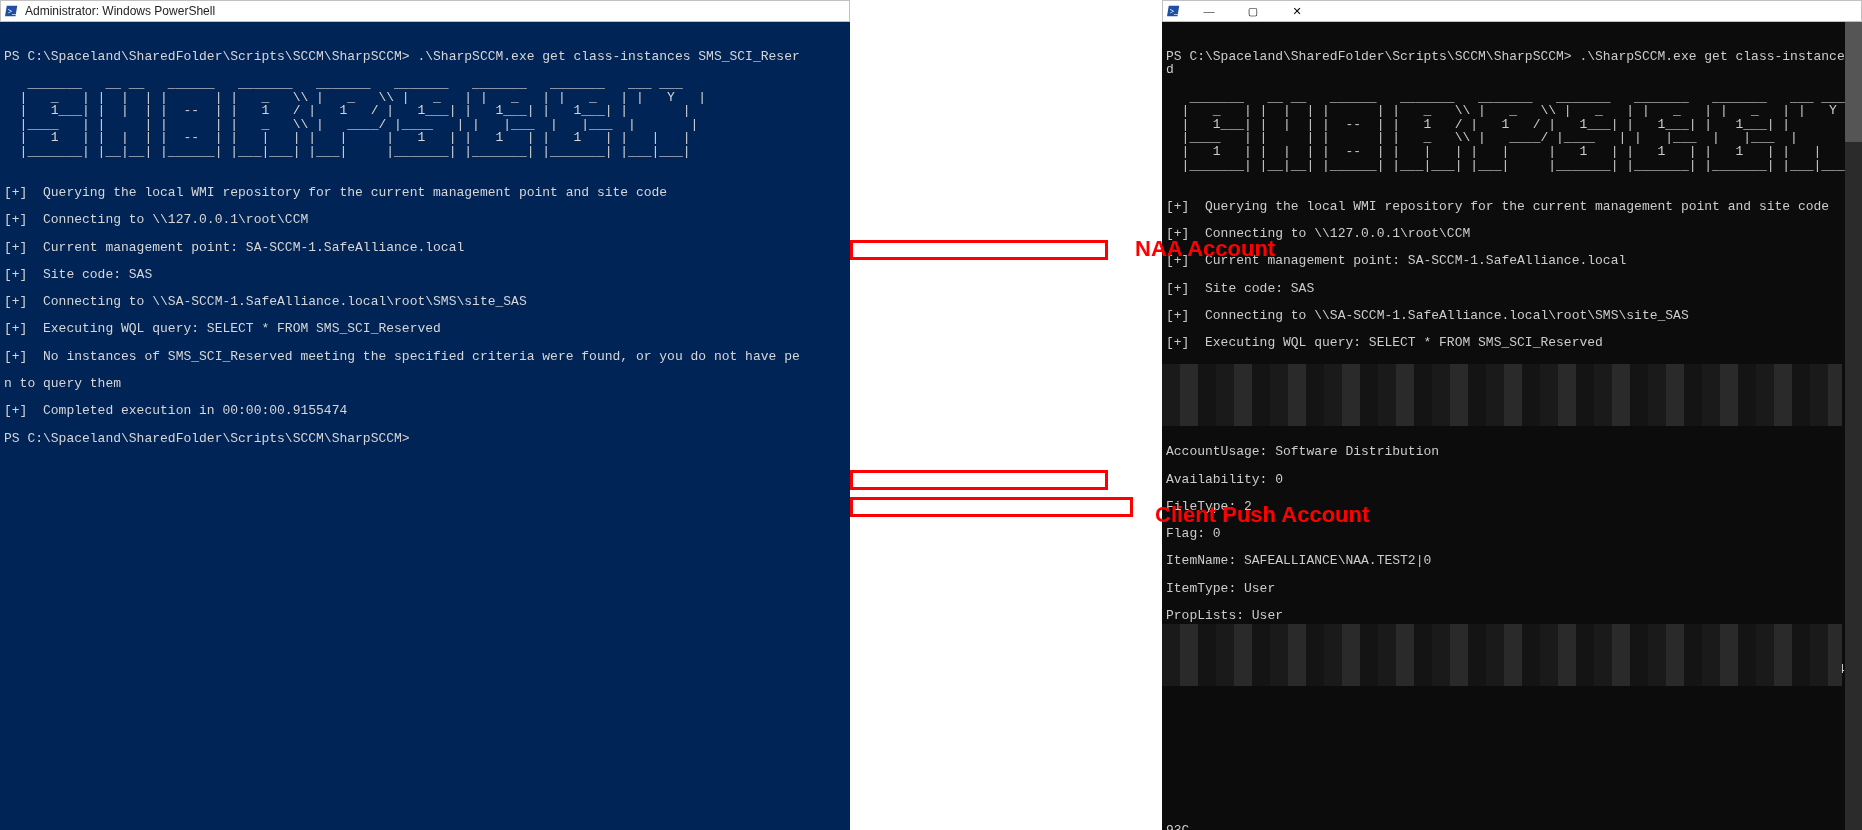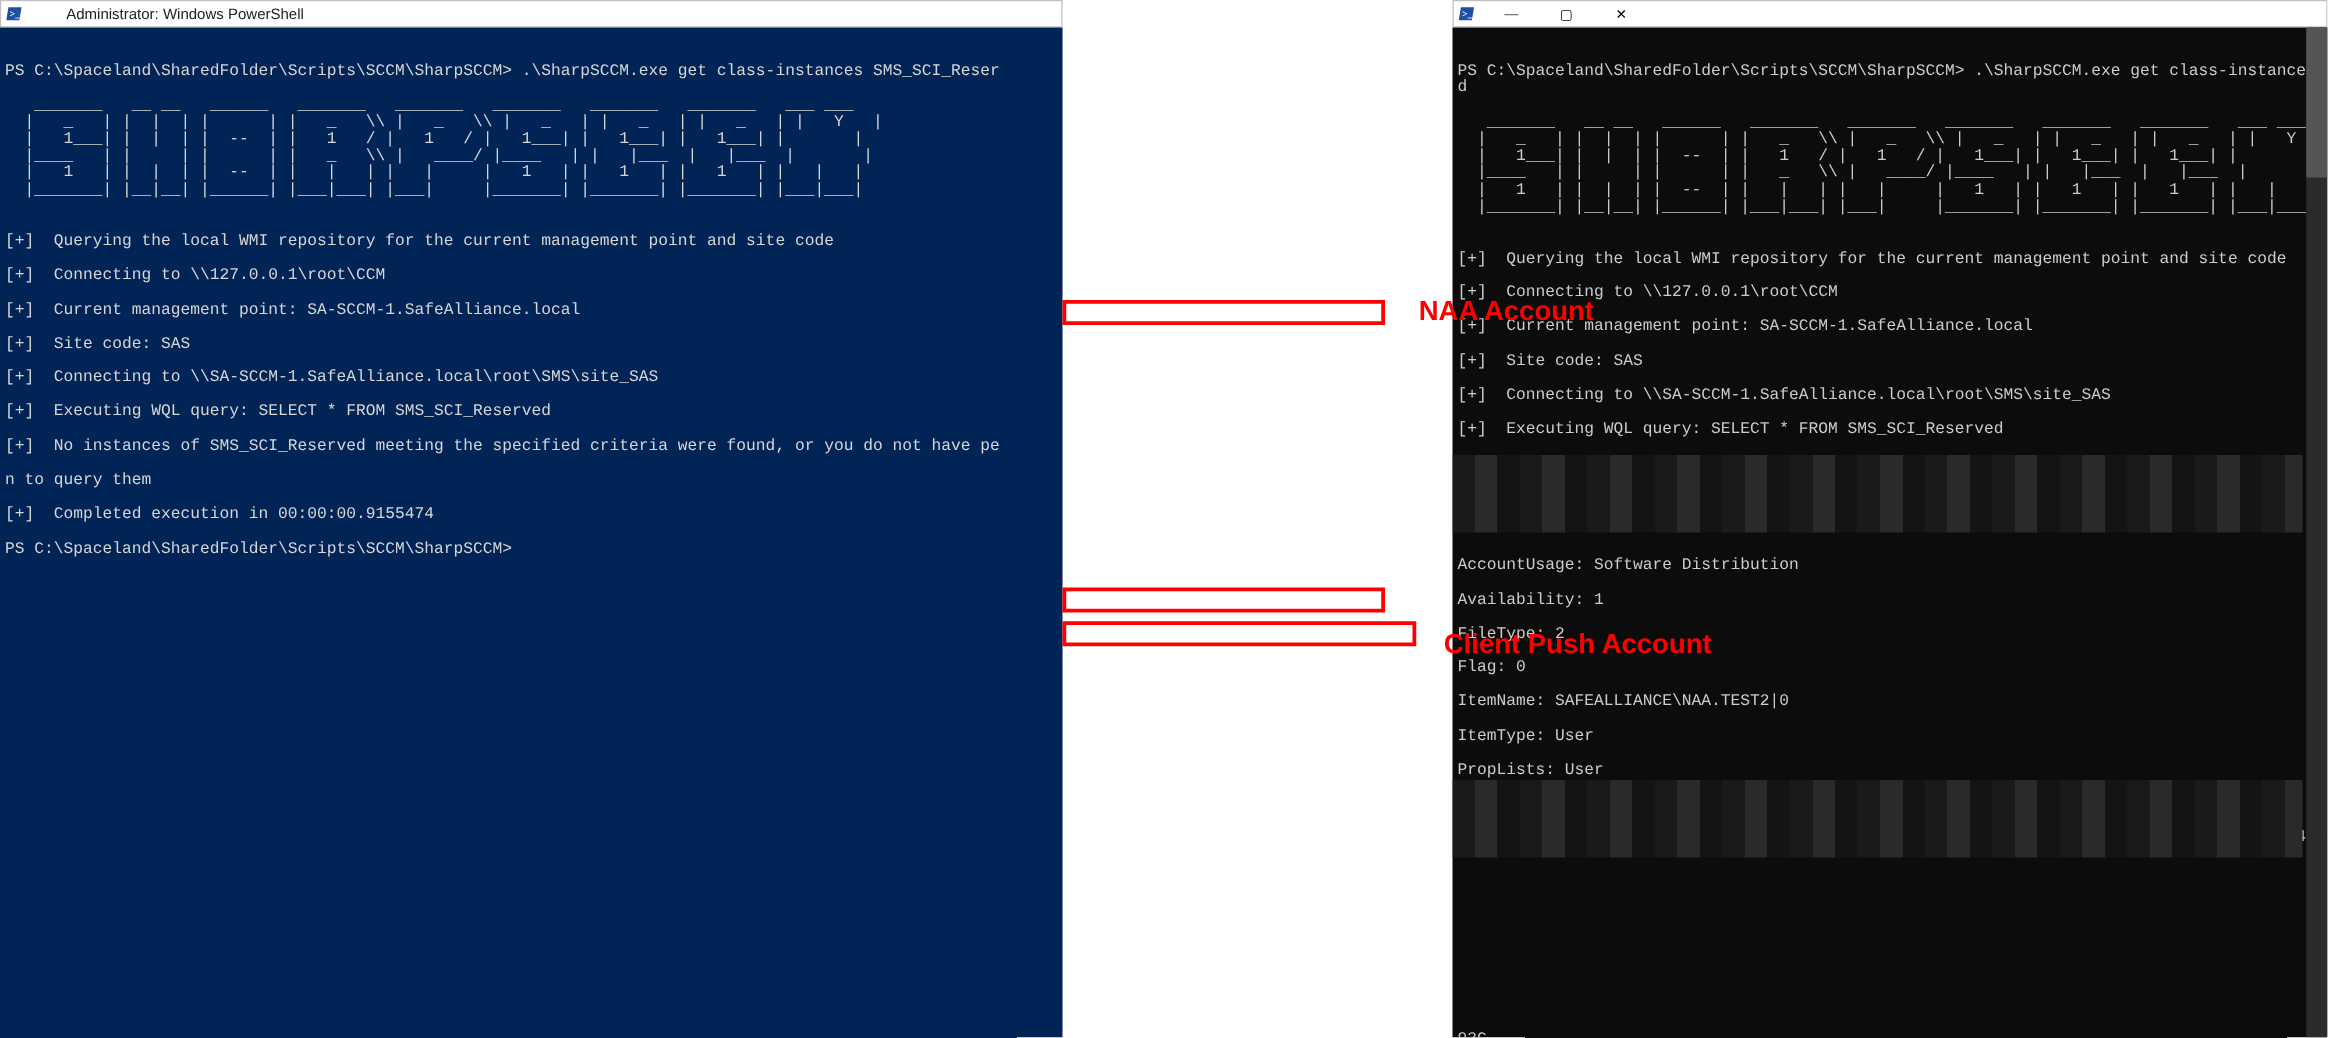--- a/index.html
+++ b/index.html
@@ -13,21 +13,21 @@
     background:#fff;
     position:relative;
   }
   
   .pane            { position:absolute; top:0; height:830px; }
   .pane.left       { left:0;  width:850px; }
   .pane.right      { right:0; width:700px; }
   .titlebar        { height:22px; background:#fff; border:1px solid #c1c1c1;
                      display:flex; align-items:center; padding:0 4px; }
   .titlebar .icon  { width:14px; height:14px; margin-right:6px; }
-  .titlebar .title { flex:1; font:12px "Segoe UI",Arial,sans-serif; color:#222;margin-left:28px; }
+  .titlebar .title { flex:1; font:12px "Segoe UI",Arial,sans-serif; color:#222; }
   .win-btn         { width:44px; height:20px; display:flex; align-items:center;
                      justify-content:center; font:11px "Segoe UI"; }
   .term            { width:100%; height:calc(100% - 22px); padding:14px 4px;
                      white-space:pre; overflow:hidden; position:relative; }
   .left  .term     { background:#012456; color:#d6d6d6; }
   .right .term     { background:#0c0c0c; color:#ccc; }
   .ascii           { color:#d6d6d6; }
   .right .ascii    { color:#ccc; }
 
   
@@ -133,21 +133,21 @@
 <span data-bind="right.body_block1.5">[+]  Executing WQL query: SELECT * FROM SMS_SCI_Reserved</span>
 
 <span data-bind="right.body_block1.6">-----------------------------------</span>
 
 <span data-bind="right.body_block1.7">SMS_SCI_Reserved</span>
 
 <span data-bind="right.body_block1.8">-----------------------------------</span>
 
 <span data-bind="right.body_block1.9">AccountUsage: Software Distribution</span>
 
-<span data-bind="right.body_block1.10">Availability: 1</span>
+<span data-bind="right.body_block1.10">Availability: 0</span>
 
 <span data-bind="right.body_block1.11">FileType: 2</span>
 
 <span data-bind="right.body_block1.12">Flag: 0</span>
 
 <span data-bind="right.body_block1.13">ItemName: SAFEALLIANCE\NAA.TEST2|0</span>
 
 <span data-bind="right.body_block1.14">ItemType: User</span>
 
 <span data-bind="right.body_block1.15">PropLists: User</span>

